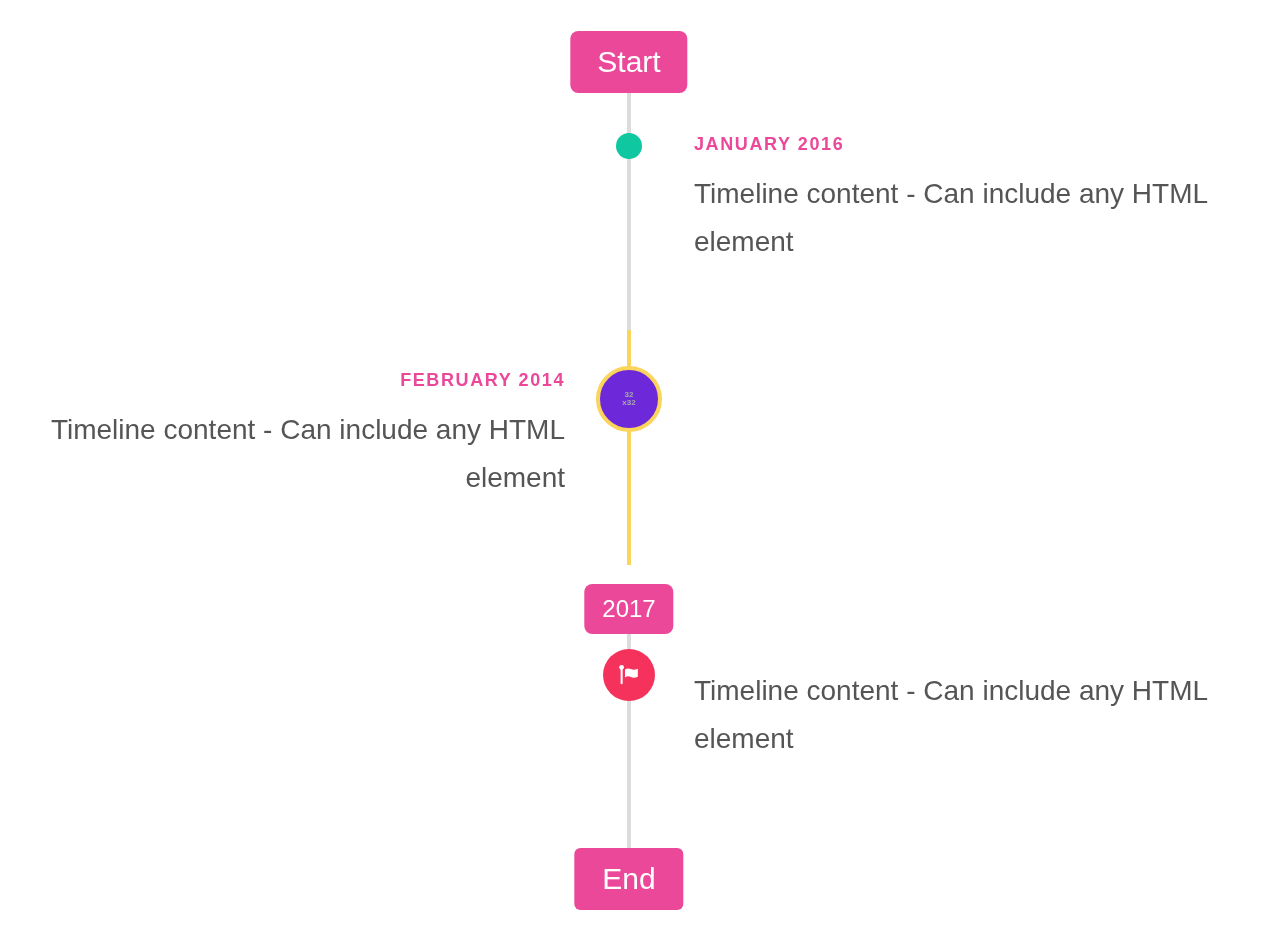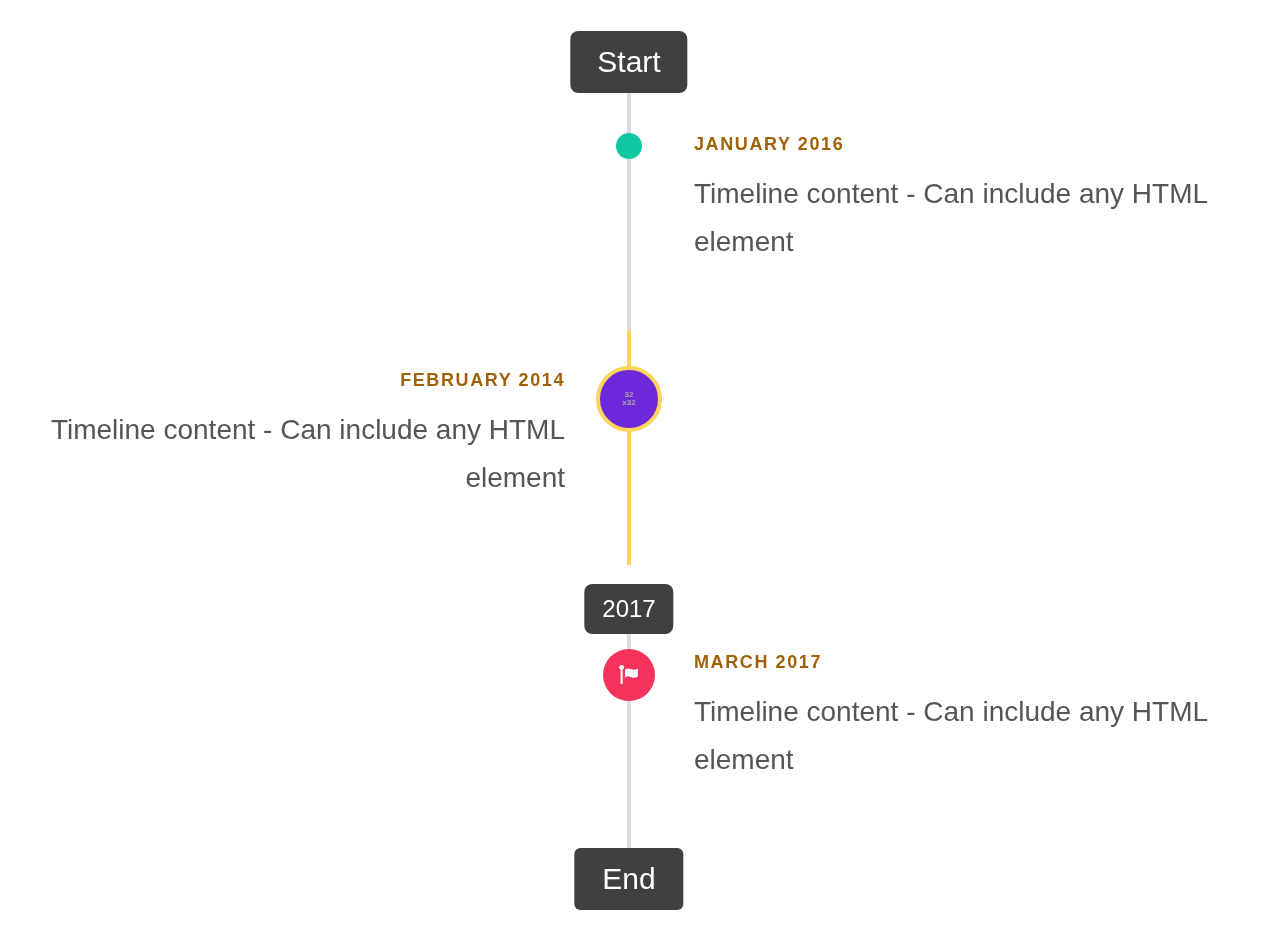--- a/index.html
+++ b/index.html
@@ -21,21 +21,21 @@
   }
   .line.seg-top    { top: 93px;  height: 237px; }
   .line.seg-yellow { top: 330px; height: 235px; background: #fbd45c; left: 627px; }
   .line.seg-bottom { top: 613px; height: 235px; }
 
   
   .badge {
     position: absolute;
     left: 629px;
     transform: translateX(-50%);
-    background: #404040;
+    background: #ec4899;
     color: #ffffff;
     border-radius: 8px;
     display: inline-flex;
     align-items: center;
     justify-content: center;
     white-space: nowrap;
   }
   .badge.start { top: 31px;  font-size: 30px; padding: 14px 27px; }
   .badge.year  { top: 565px; font-size: 24px; padding: 11px 18px; margin-top: 19px; }
   .badge.end   { top: 848px; font-size: 30px; padding: 14px 28px; border-radius: 6px; }
@@ -69,21 +69,21 @@
     background: #f5325b;
     display: flex; align-items: center; justify-content: center;
   }
 
   
   .entry { position: absolute; }
   .entry .title {
     font-size: 18px;
     font-weight: 700;
     letter-spacing: 1.6px;
-    color: #a16207;
+    color: #ec4899;
   }
   .entry .content {
     margin-top: 15px;
     font-size: 28px;
     line-height: 48px;
     color: #555555;
     font-weight: 400;
   }
   .entry.right { left: 694px; width: 526px; text-align: left; }
   .entry.left  { left: 33px;  width: 532px; text-align: right; }
@@ -124,19 +124,18 @@
     <span style="display:flex;">
       <svg viewBox="0 0 24 24" width="27" height="27" fill="#ffffff" aria-hidden="true">
         <circle cx="5" cy="4.7" r="2.1"></circle>
         <rect x="4.1" y="5.6" width="1.8" height="14.2" rx="0.9"></rect>
         <path d="M8 6.7 C9.8 5.4 11.4 5.4 13.2 6.3 C15 7.2 16.9 7.2 19.4 6 L19.4 13.1 C16.9 14.3 15 14.3 13.2 13.4 C11.4 12.5 9.8 12.5 8 13.8 Z"></path>
       </svg>
     </span>
   </div>
 
   <div class="entry right e3">
-    <div class="title">MARCH 2017</div>
     <div class="content">Timeline content - Can include any HTML element</div>
   </div>
 
   <div class="badge end">End</div>
 
 </div>
 
 </body></html>

